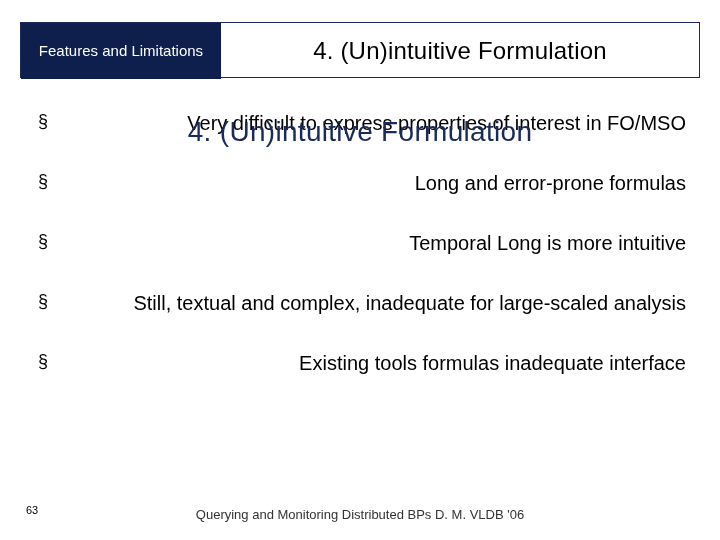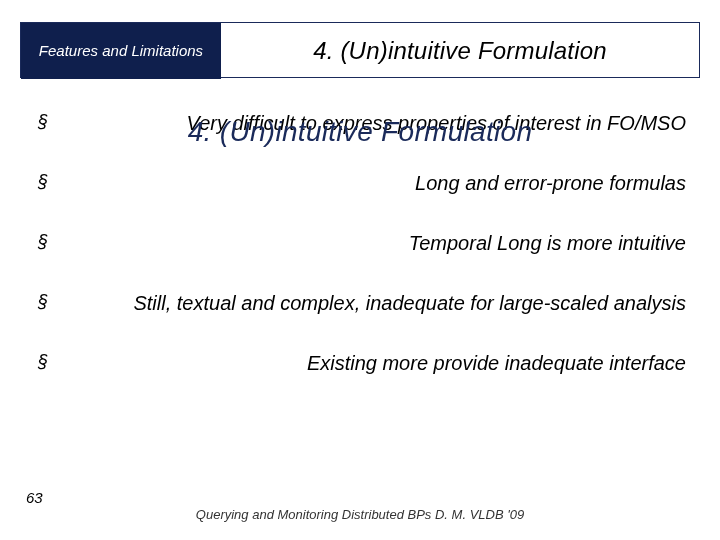--- a/index.html
+++ b/index.html
@@ -1,15 +1,15 @@
 <!DOCTYPE html>
 <html><head>
 <meta charset="utf-8">
 <style>
-  * { box-sizing: border-box; margin: 0; padding: 0; font-style: italic; }
+  * { box-sizing: border-box; margin: 0; padding: 0; }
   html, body { width: 720px; height: 540px; }
   body {
     font-family: Arial, Helvetica, sans-serif;
     background: #ffffff;
     color: #000000;
     position: relative;
   }
   .header-bar {
     position: absolute;
     top: 22px;
@@ -84,22 +84,22 @@
     font-size: 28px;
     color: #1a2a5a;
     pointer-events: none;
     letter-spacing: 0.3px;
     font-weight: 400;
     z-index: 2;
   }
   .page-num {
     position: absolute;
     left: 26px;
-    bottom: 34px;
-    font-size: 15px;
+    bottom: 24px;
+    font-size: 11px;
     color: #000;
   }
   .footer-text {
     position: absolute;
     left: 0;
     width: 720px;
     bottom: 18px;
     text-align: center;
     font-size: 13px;
     color: #333;
@@ -116,26 +116,26 @@
     <span>4. (Un)intuitive Formulation</span>
   </div>
 </div>
 
 <div class="body-area">
   <ul class="bullets">
     <li><span>Very difficult to express properties of interest in FO/MSO</span></li>
     <li><span>Long and error-prone formulas</span></li>
     <li><span>Temporal Long is more intuitive</span></li>
     <li><span>Still, textual and complex, inadequate for large-scaled analysis</span></li>
-    <li><span>Existing more provide inadequate interface</span></li>
+    <li><span>Existing tools formulas inadequate interface</span></li>
   </ul>
 </div>
 
 <div class="ghost-title">
   <span>4. (Un)intuitive Formulation</span>
 </div>
 
 <div class="page-num">
   <span>63</span>
 </div>
 <div class="footer-text">
-  <span>Querying and Monitoring Distributed BPs D. M. VLDB '09</span>
+  <span>Querying and Monitoring Distributed BPs D. M. VLDB '06</span>
 </div>
 
 </body></html>

